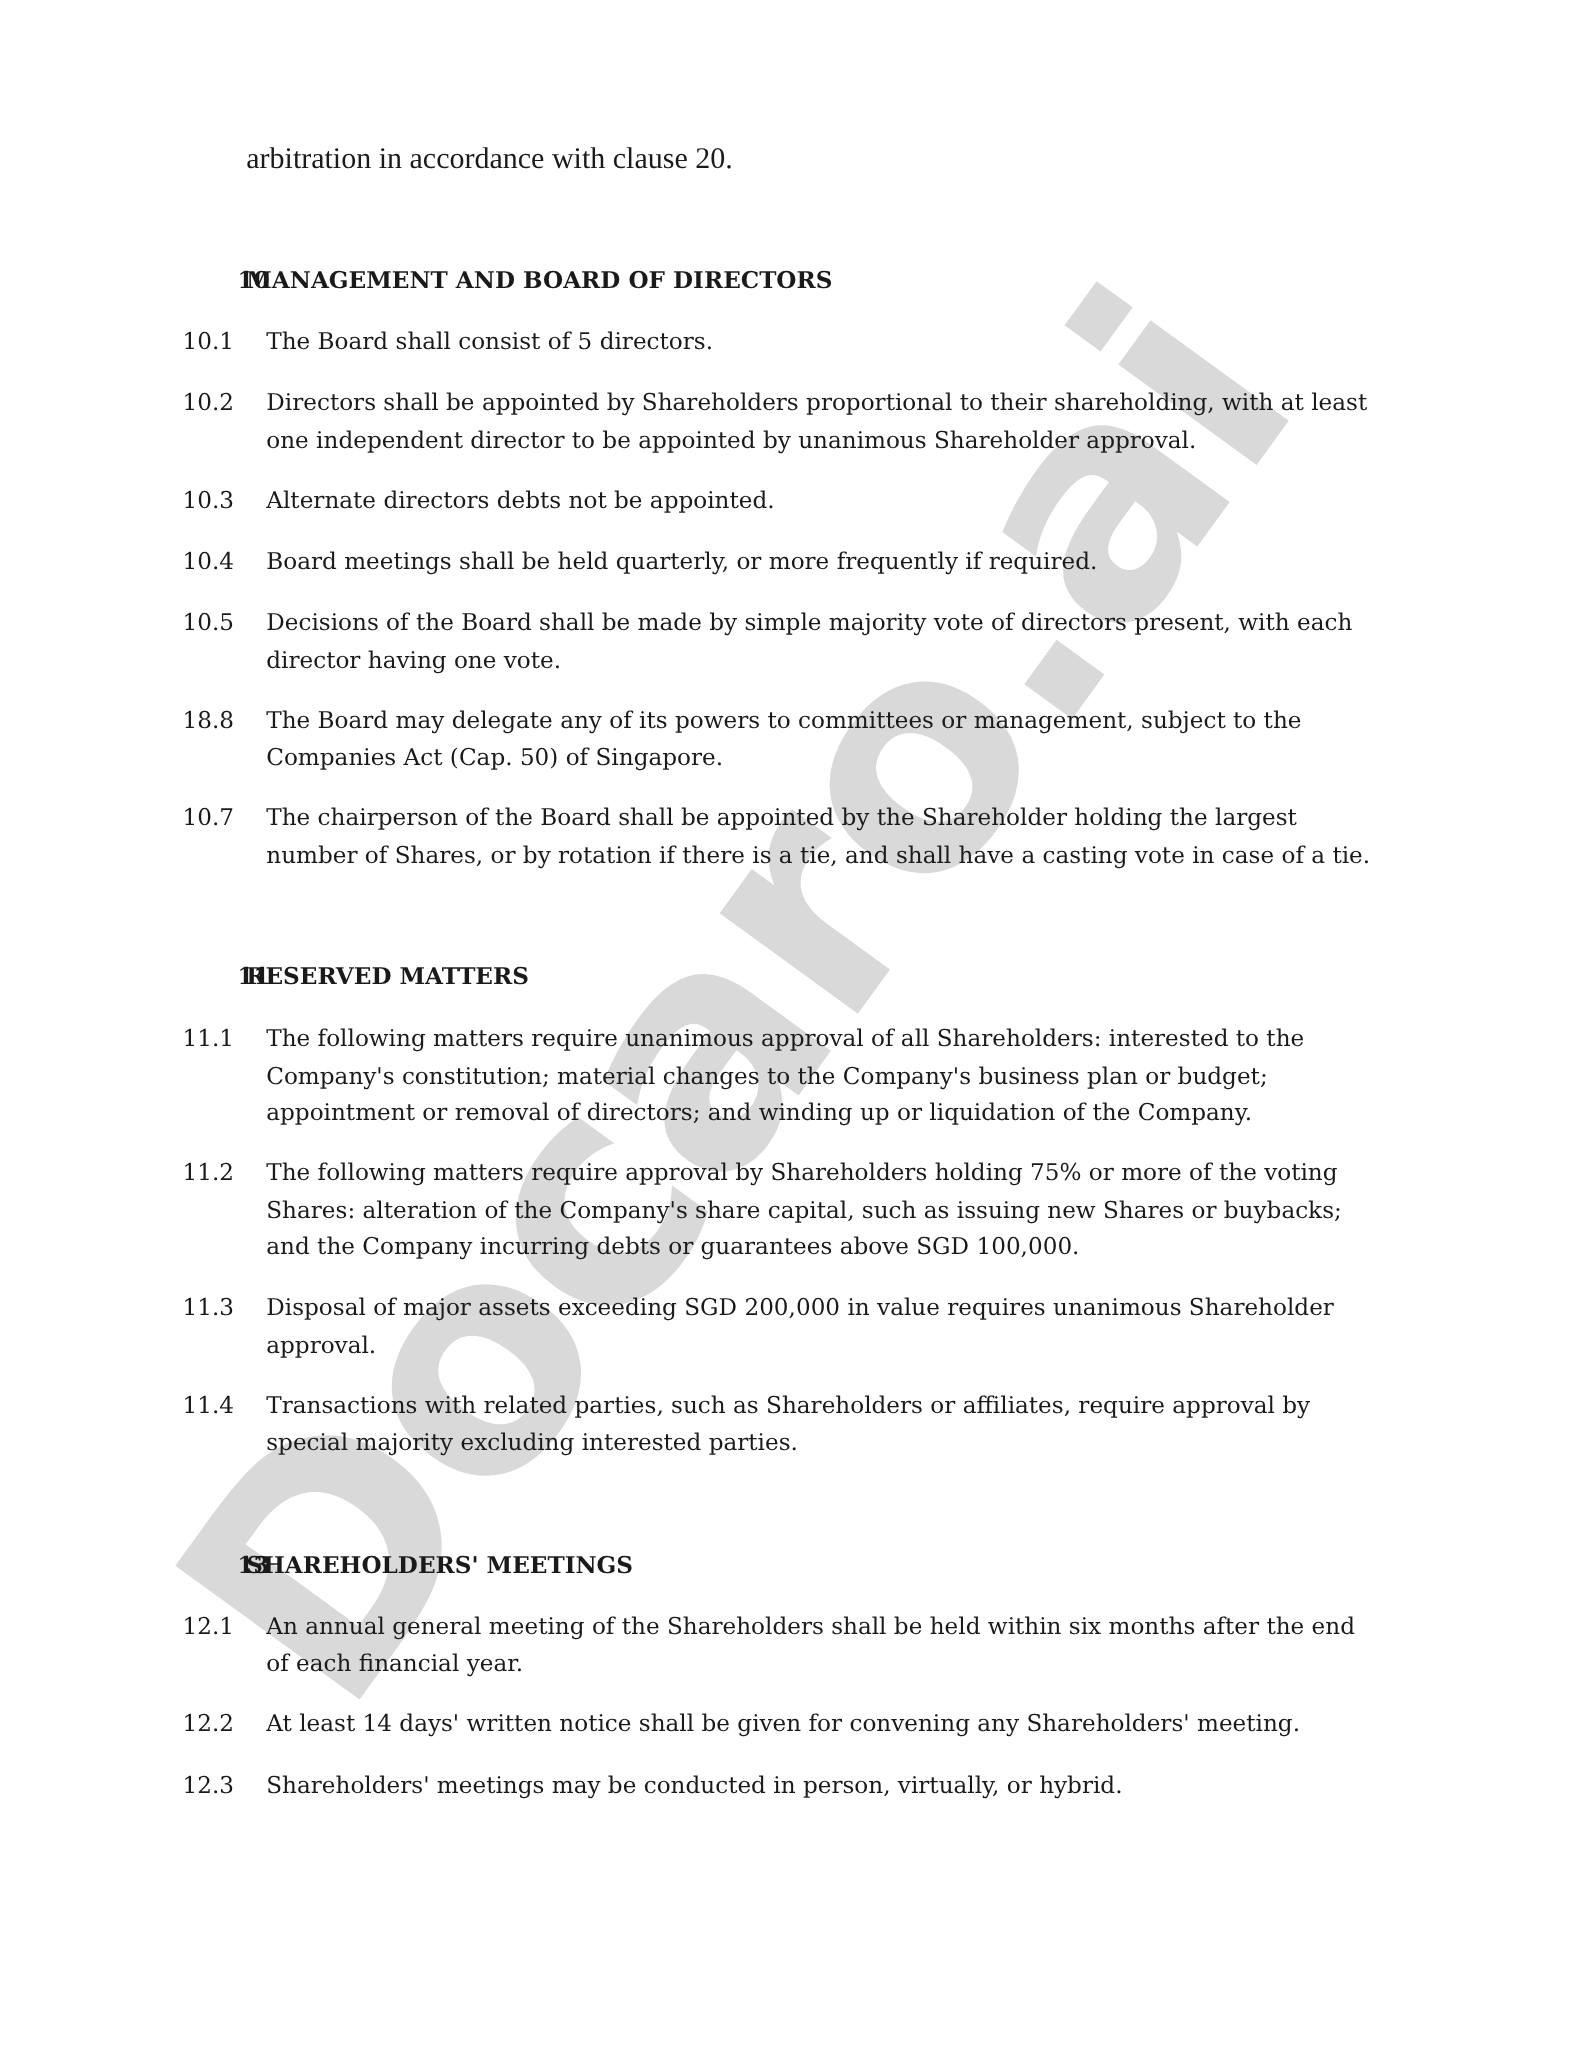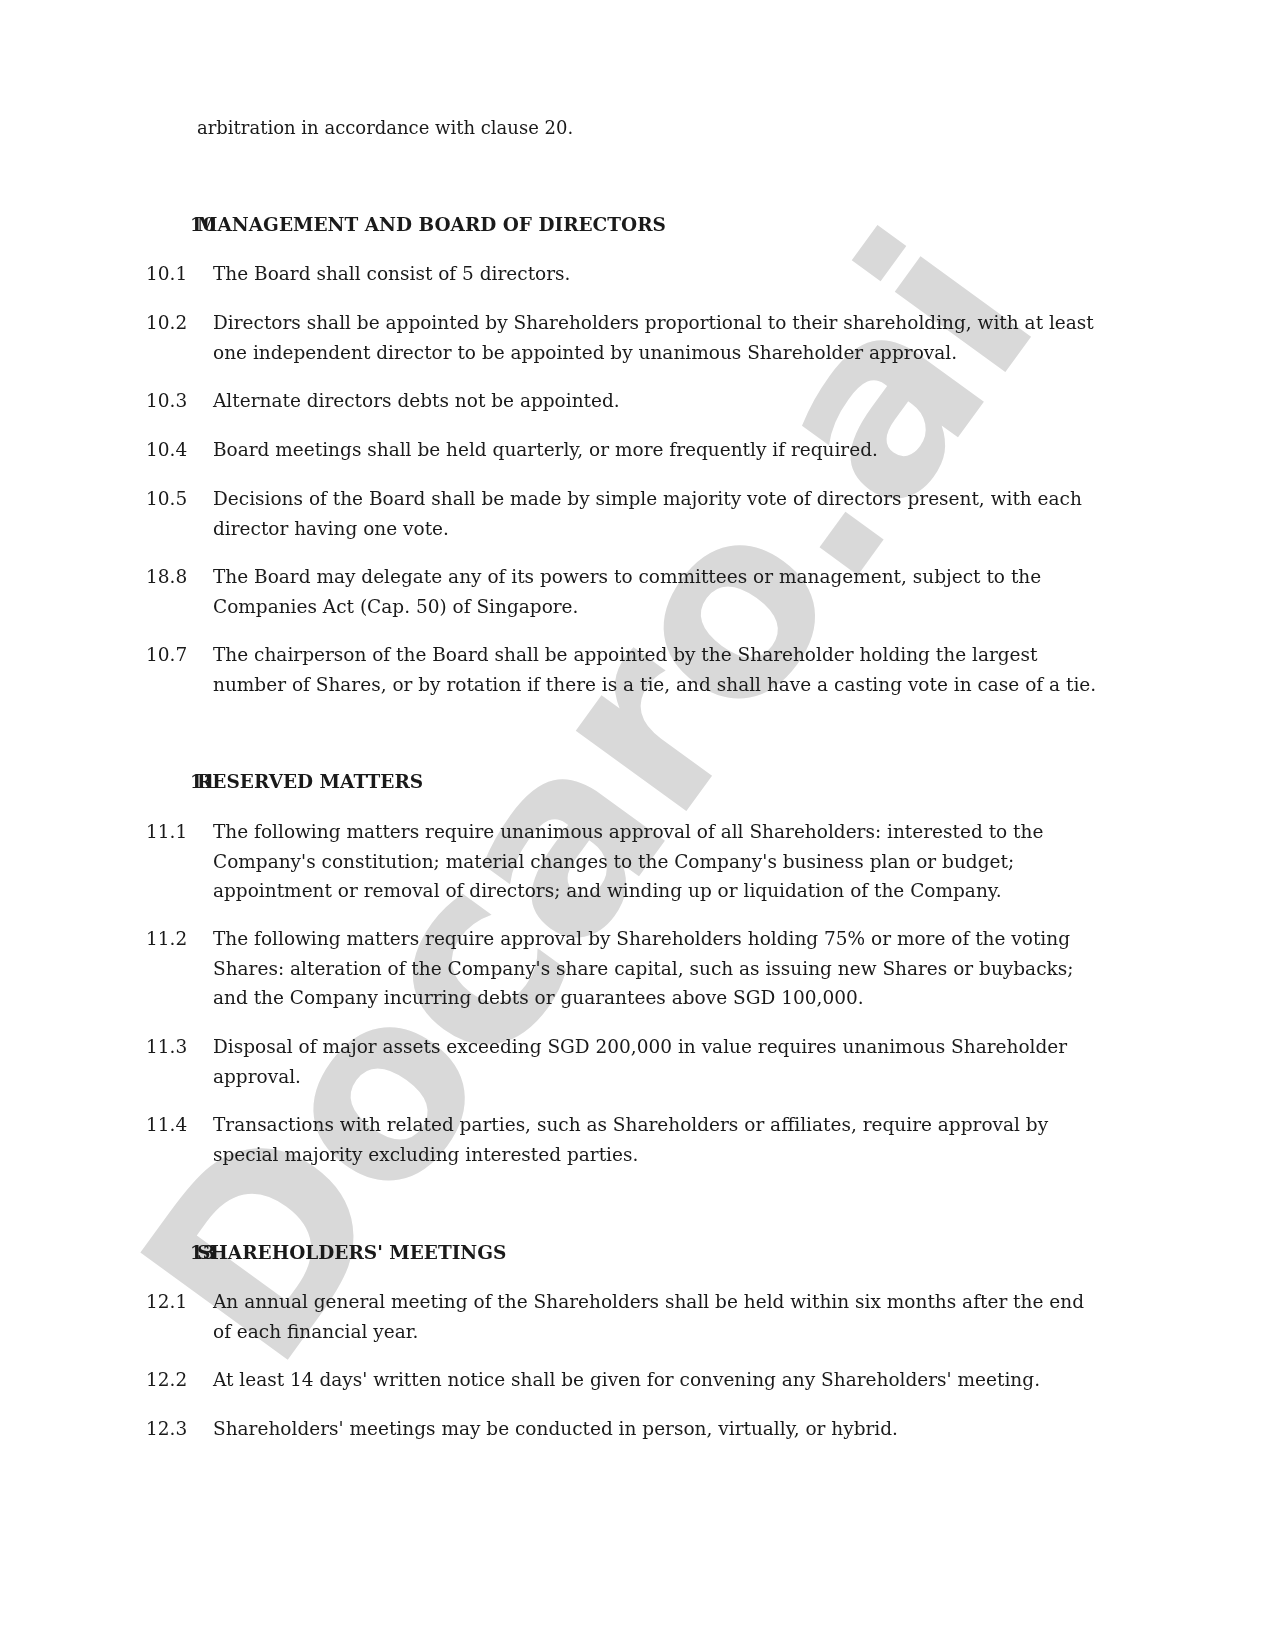--- a/index.html
+++ b/index.html
@@ -8,21 +8,21 @@
     font-family: "DejaVu Serif", "Liberation Serif", serif; color: #1a1a1a;
   }
   .watermark {
     position: absolute; left: 588px; top: 800px;
     transform: translate(-50%, -50%) rotate(-54deg);
     font-family: "DejaVu Sans", "Liberation Sans", sans-serif;
     font-weight: bold; font-size: 250px; color: #d9d9d9; white-space: nowrap;
     letter-spacing: -4px; line-height: 1; z-index: 0; pointer-events: none;
   }
   .page { position: absolute; left: 0; top: 0; width: 100%; z-index: 1; }
-  .cont { position: absolute; left: 197px; top: 113px; font-size: 18px; line-height: 29px; }
+  .cont { position: absolute; left: 197px; top: 113px; font-size: 24px; line-height: 29px; font-family: Liberation Serif, serif; }
   .section-head { position: absolute; left: 0; font-weight: bold; font-size: 18.5px; line-height: 29px; }
   .section-head .num { position: absolute; left: 150px; width: 30px; margin-left: 40px; }
   .section-head .title { position: absolute; left: 197px; white-space: nowrap; }
   .clause { position: absolute; left: 0; width: 1275px; font-size: 18.5px; line-height: 29.5px; }
   .clause .num { position: absolute; left: 146px; width: 55px; }
   .clause .text { position: absolute; left: 213px; width: 890px; }
 </style>
 </head>
 <body>
 

